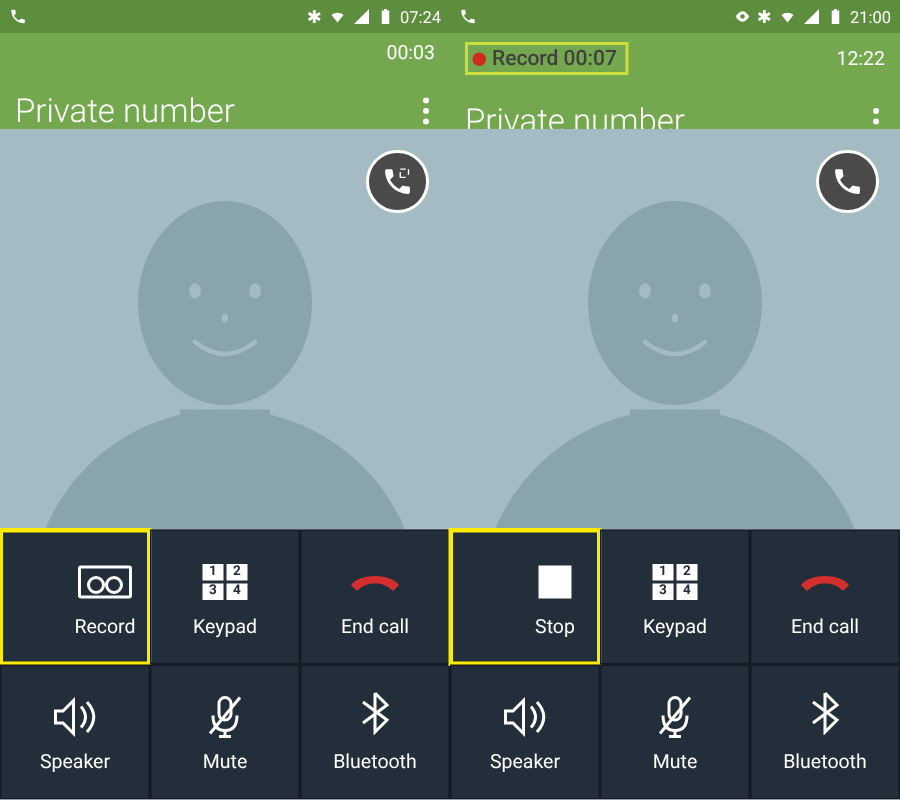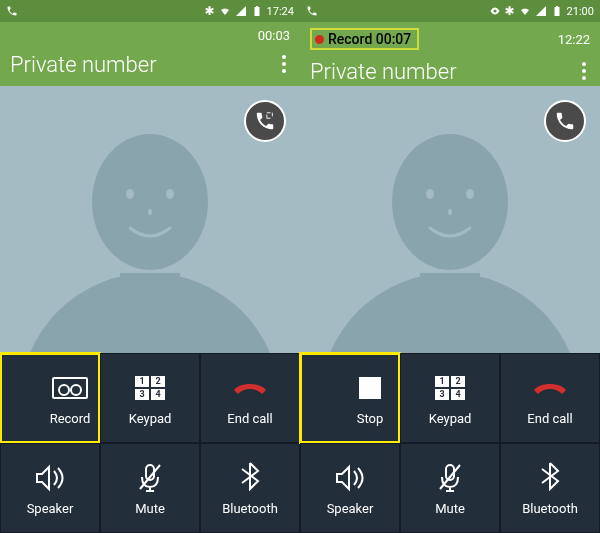--- a/index.html
+++ b/index.html
@@ -43,35 +43,35 @@
   }
   .header-top {
     display: flex;
     justify-content: space-between;
     align-items: center;
     font-size: 13px;
   }
   .record-badge {
     border: 2px solid #cddc39;
     padding: 1px 6px 1px 3px;
-    color: #000000;
+    color: #404040;
     font-size: 14px;
     font-weight: 500;
     display: inline-flex;
     align-items: center;
     gap: 4px;
   }
   .rec-dot {
     width: 9px; height: 9px; border-radius: 50%; background: #d12b1f; display: inline-block;
   }
   .header-bottom {
     display: flex;
     justify-content: space-between;
     align-items: center;
-    margin-top: 8px;
+    margin-top: 18px;
   }
   .caller-name { font-size: 22px; font-weight: 300; }
   .more-dots {
     display: flex; flex-direction: column; gap: 3px;
     padding: 4px;
   }
   .more-dots span { width: 4px; height: 4px; border-radius: 50%; background: #fff; }
   .avatar-area {
     background: #a5bbc4;
     flex: 1;
@@ -171,21 +171,21 @@
         <span style="font-size:12px">✱</span>
         <svg class="status-svg" viewBox="0 0 24 24" fill="#fff">
             <path d="M12 20l-8-10c5-4 11-4 16 0l-8 10z"></path>
           </svg>
         <svg class="status-svg" viewBox="0 0 24 24" fill="#fff">
             <path d="M2 22h20V2L2 22z"></path>
           </svg>
         <svg class="status-svg" viewBox="0 0 24 24" fill="#fff">
             <path d="M7 4h10v18H7V4zm3-2h4v2h-4V2z"></path>
           </svg>
-        <span>17:24</span>
+        <span>07:24</span>
       </div>
     </div>
 
     <div class="header">
       <div class="header-top">
         <span></span>
         <span>00:03</span>
       </div>
       <div class="header-bottom">
         <span class="caller-name">Private number</span>

